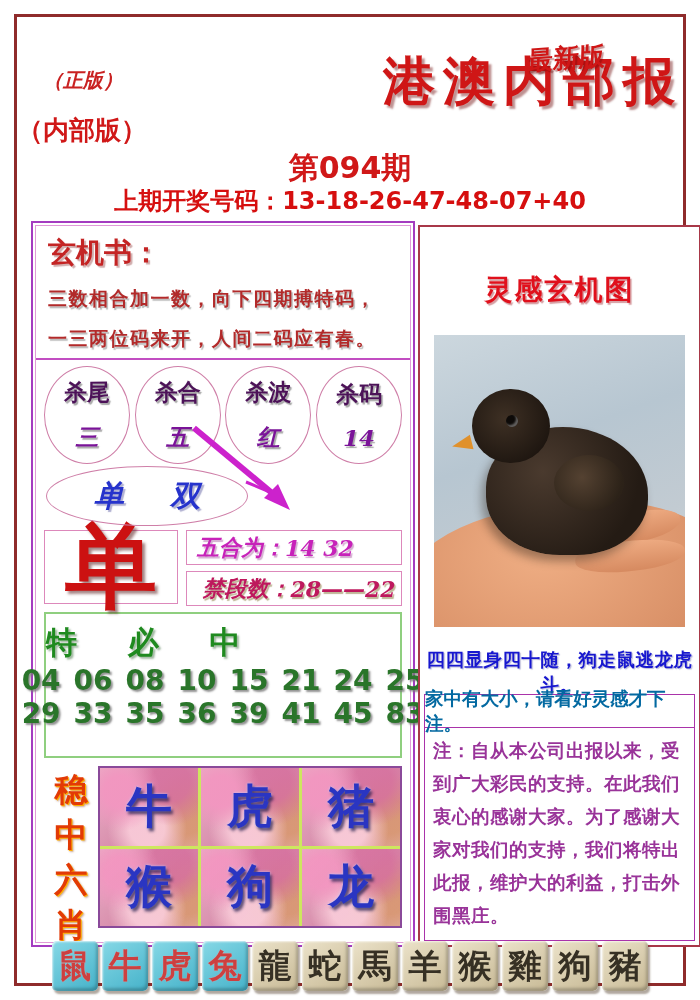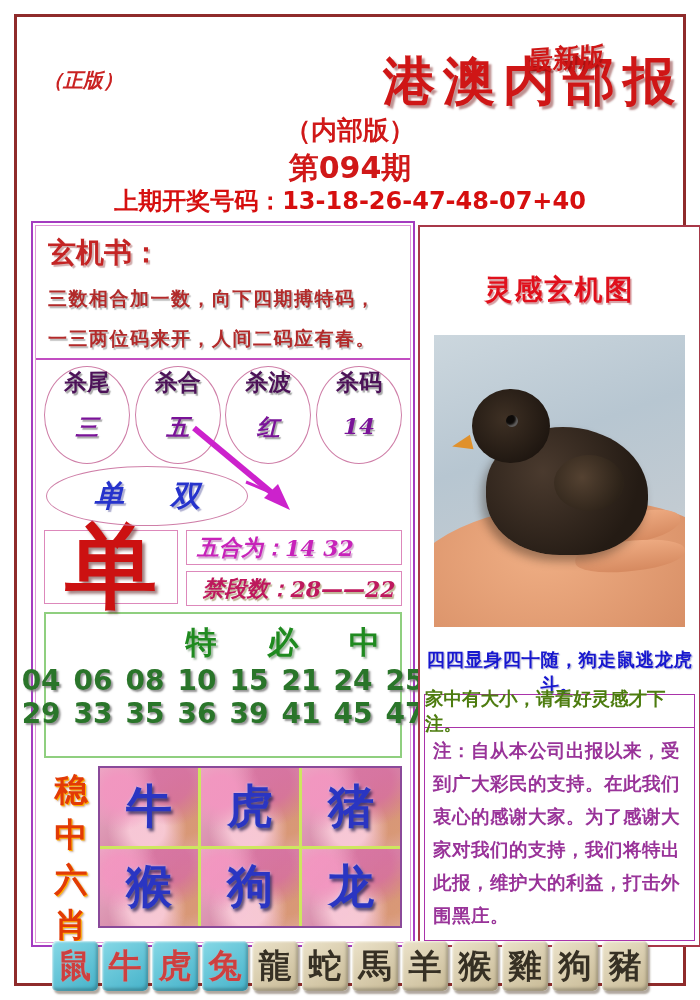--- a/index.html
+++ b/index.html
@@ -10,42 +10,42 @@
 
   
   .brand-left{position:absolute;left:26px;top:50px;font-size:20px;font-weight:bold;
               font-style:italic;color:#c92222;font-family:"DejaVu Serif",serif;}
   .main-title{position:absolute;left:0;right:0;top:30px;text-align:right;
               font-size:52px;font-weight:bold;color:#cf1616;letter-spacing:8px;
               font-family:"DejaVu Serif",serif;text-shadow:3px 3px 2px rgba(110,10,10,.45);}
   .badge{position:absolute;right:78px;top:24px;font-size:26px;font-weight:bold;
          color:#cf1616;font-family:"DejaVu Serif",serif;transform:rotate(-4deg) skewX(-6deg);
          text-shadow:2px 2px 1px rgba(110,10,10,.4);}
-  .subtitle{position:absolute;left:0;right:0;top:96px;text-align:center;
+  .subtitle{position:absolute;left:0;right:0;top:96px;
             font-size:26px;font-weight:bold;color:#d01818;}
   .issue{position:absolute;left:0;right:0;top:131px;text-align:center;
          font-size:30px;font-weight:bold;color:#d01818;}
   .lastdraw{position:absolute;left:0;right:0;top:168px;text-align:center;
             font-size:24px;font-weight:bold;color:#d60f0f;}
 
   
   .left-panel{position:absolute;left:14px;top:204px;width:380px;height:722px;
               border:2px solid #a43cc0;background:#fff;}
   .left-inner{position:absolute;inset:2px;border:1px solid #e09ad8;}
   .xuanji{padding:8px 12px 6px 12px;height:118px;border-bottom:2px solid #c24ec2;
           font-family:"DejaVu Serif",serif;}
   .xuanji-title{font-size:28px;font-weight:bold;color:#c42424;
                 text-shadow:2px 2px 1px rgba(120,20,20,.35);}
   .xuanji-line{font-size:19px;font-weight:bold;color:#b22a2a;letter-spacing:1.5px;
                margin-top:14px;text-shadow:1.5px 1.5px 1px rgba(100,100,100,.45);}
 
   .circles-zone{position:relative;height:168px;}
   .kill-row{display:flex;justify-content:space-between;padding:6px 8px 0 8px;}
   .kill-circle{width:84px;height:96px;border:1px solid #cf7fa8;border-radius:50%;
-               display:flex;flex-direction:column;align-items:center;justify-content:flex-start;
+               display:flex;flex-direction:column;align-items:center;justify-content:center;
                font-family:"DejaVu Serif",serif;}
   .kill-label{font-size:23px;font-weight:bold;color:#4c1258;
               text-shadow:1.5px 1.5px 1px rgba(80,80,80,.5);}
   .kill-value{font-size:23px;font-weight:bold;color:#7a1398;margin-top:14px;font-style:italic;
               text-shadow:1.5px 1.5px 1px rgba(80,80,80,.5);}
   .ds-ellipse{position:absolute;left:10px;top:106px;width:200px;height:58px;
               border:1px solid #cf7fa8;border-radius:50%;display:flex;align-items:center;
               justify-content:space-evenly;font-family:"DejaVu Serif",serif;}
   .ds-char{font-size:30px;font-weight:bold;color:#2633cc;font-style:italic;
            text-shadow:2px 2px 1px rgba(60,60,140,.4);}
@@ -56,21 +56,21 @@
                display:flex;align-items:flex-start;justify-content:center;}
   .big-dan{font-size:92px;line-height:70px;font-weight:bold;color:#cc1111;
            font-family:"DejaVu Serif",serif;text-shadow:3px 3px 3px rgba(90,30,30,.55);}
   .pick-right{flex:1;display:flex;flex-direction:column;gap:6px;}
   .wuhe-box,.jinduan-box{border:1px solid #dd88bb;height:33px;display:flex;align-items:center;
                padding-left:10px;font-family:"DejaVu Serif",serif;font-weight:bold;
                font-style:italic;font-size:22px;}
   .wuhe-box{color:#c722b9;text-shadow:1.5px 1.5px 1px rgba(130,20,120,.35);}
   .jinduan-box{color:#be185d;text-shadow:1.5px 1.5px 1px rgba(110,90,20,.45);justify-content:center;}
 
-  .must-hit{margin:4px 8px 0 8px;border:2px solid #8fcf7f;height:142px;text-align:right;}
+  .must-hit{margin:4px 8px 0 8px;border:2px solid #8fcf7f;height:142px;text-align:left;}
   .mh-title{font-size:31px;font-weight:bold;color:#1f8a1f;letter-spacing:20px;margin-top:8px;
             font-family:"DejaVu Serif",serif;text-shadow:2px 2px 2px rgba(40,90,40,.45);}
   .mh-row{display:flex;justify-content:center;gap:13px;margin-top:0;}
   .mh-num{font-size:28px;font-weight:bold;color:#2a752a;
           text-shadow:2px 2px 2px rgba(120,120,120,.8);}
 
   .liuxiao{display:flex;margin:8px 8px 0 8px;height:162px;}
   .lx-label{width:54px;display:flex;flex-direction:column;align-items:center;
             justify-content:space-between;padding:2px 0;}
   .lx-char{font-size:33px;font-weight:bold;font-family:"DejaVu Serif",serif;color:#e23a06;
@@ -112,21 +112,21 @@
   .eye{position:absolute;left:72px;top:80px;width:12px;height:12px;border-radius:50%;
        background:#0d0a08;box-shadow:inset -2px -2px 2px rgba(255,255,255,.35);}
   .wing{position:absolute;left:120px;top:120px;width:70px;height:56px;border-radius:50%;
         background:radial-gradient(circle at 40% 40%,#574433,#2c2218 75%);opacity:.9;}
   .rp-poem{margin:0 6px;text-align:center;font-family:"DejaVu Serif",serif;
            font-size:18.5px;font-weight:bold;color:#1717cf;letter-spacing:.5px;
            text-shadow:1.2px 1.2px 1px rgba(70,70,150,.35);}
   .rp-poem.l1{margin-top:26px;} .rp-poem.l2{margin-top:20px;}
   .advice-note{position:absolute;left:4px;right:4px;bottom:4px;border:1px solid #aa33aa;}
   .advice{height:32px;display:flex;align-items:center;justify-content:center;
-          border-bottom:1px solid #aa33aa;font-size:18.5px;font-weight:bold;color:#4d7c0f;}
+          border-bottom:1px solid #aa33aa;font-size:18.5px;font-weight:bold;color:#0369a1;}
   .note{padding:7px 8px;font-size:18.5px;font-weight:bold;color:#993399;
         line-height:1.78;letter-spacing:.5px;}
 
   
   .strip{position:absolute;left:0;right:0;top:924px;display:flex;justify-content:center;gap:4px;}
   .tile{width:46px;height:50px;border-radius:5px;display:flex;align-items:center;
         justify-content:center;font-family:"DejaVu Serif",serif;font-size:33px;font-weight:bold;
         box-shadow:2px 3px 2px rgba(80,60,40,.45),
                    inset 1px 1px 2px rgba(255,255,255,.7),
                    inset -2px -3px 3px rgba(0,0,0,.22);}
@@ -215,21 +215,21 @@
             <span class="mh-num">25</span>
           </div>
           <div class="mh-row">
             <span class="mh-num">29</span>
             <span class="mh-num">33</span>
             <span class="mh-num">35</span>
             <span class="mh-num">36</span>
             <span class="mh-num">39</span>
             <span class="mh-num">41</span>
             <span class="mh-num">45</span>
-            <span class="mh-num">47</span>
+            <span class="mh-num">83</span>
           </div>
         </div>
 
         <div class="liuxiao">
           <div class="lx-label">
             <span class="lx-char">稳</span>
             <span class="lx-char">中</span>
             <span class="lx-char">六</span>
             <span class="lx-char">肖</span>
           </div>

